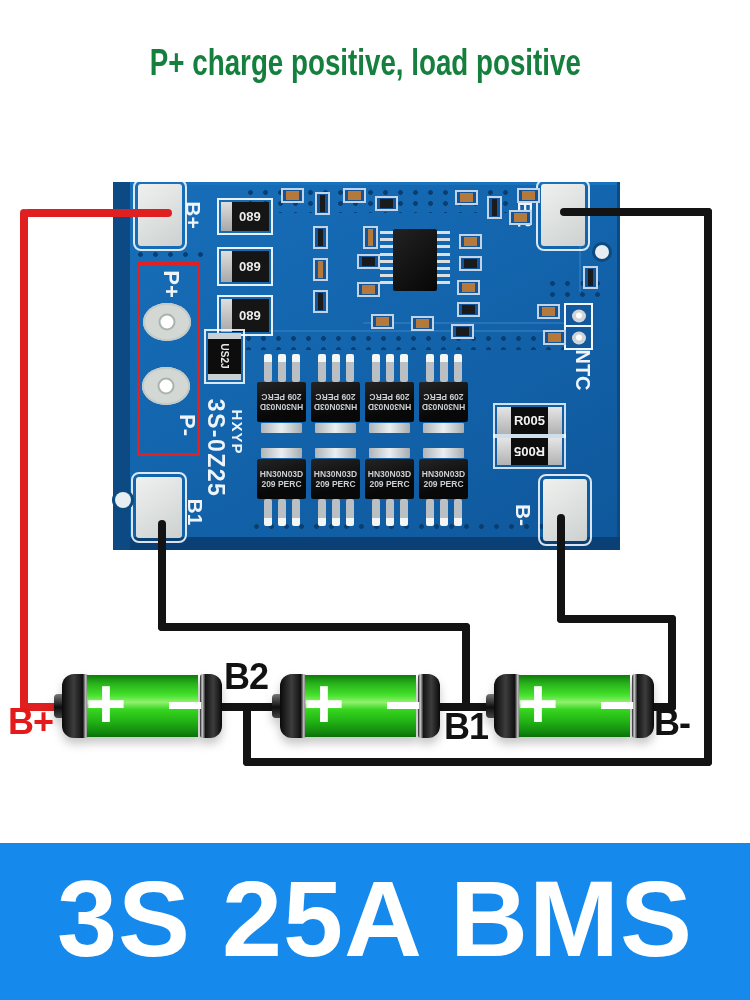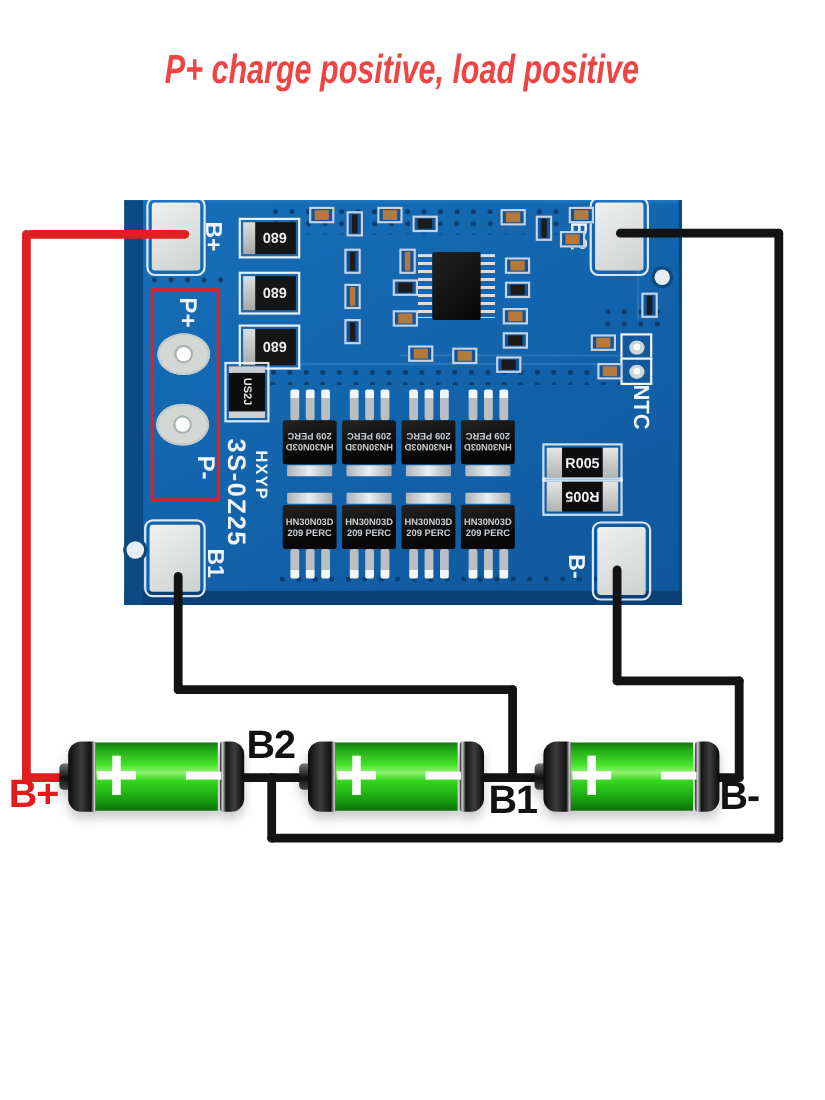--- a/index.html
+++ b/index.html
@@ -3,21 +3,21 @@
 <meta charset="utf-8">
 <style>
   html,body{margin:0;padding:0;background:#fff;}
   .page{position:relative;width:750px;height:1000px;background:#ffffff;overflow:hidden;
         font-family:"Liberation Sans", sans-serif;}
 
   
   .notes{position:absolute;left:0;top:40px;width:730px;text-align:center;}
   .note{line-height:46px;font-size:37px;font-weight:bold;white-space:nowrap;}
   .note .squish{display:inline-block;transform:scaleX(.75);transform-origin:center;}
-  .note.red{color:#ef4444;font-style:italic;}
+  .note.red{color:#15803d;}
   .note.blk{color:#151515;}
 
   
   .wire{position:absolute;background:#131313;border-radius:4px;z-index:3;}
   .wire.redw{background:#e02020;}
 
   
   .wlabel{position:absolute;z-index:6;font-weight:bold;font-size:36px;letter-spacing:-1px;color:#121212;white-space:nowrap;}
   .wlabel.redt{color:#e41a1a;}
 
@@ -349,14 +349,17 @@
     <div class="capR"></div>
     <div class="bsym plus">+</div>
     <div class="bsym minus">−</div>
   </div>
 
   <div class="wlabel redt" style="left:8px;top:701px">B+</div>
   <div class="wlabel" style="left:224px;top:656px">B2</div>
   <div class="wlabel" style="left:444px;top:706px">B1</div>
   <div class="wlabel" style="left:654px;top:702px">B-</div>
 
+  <div class="banner">
+    <div class="banner-text">3S 25A BMS</div>
+  </div>
 
 </div>
 
 </body></html>

